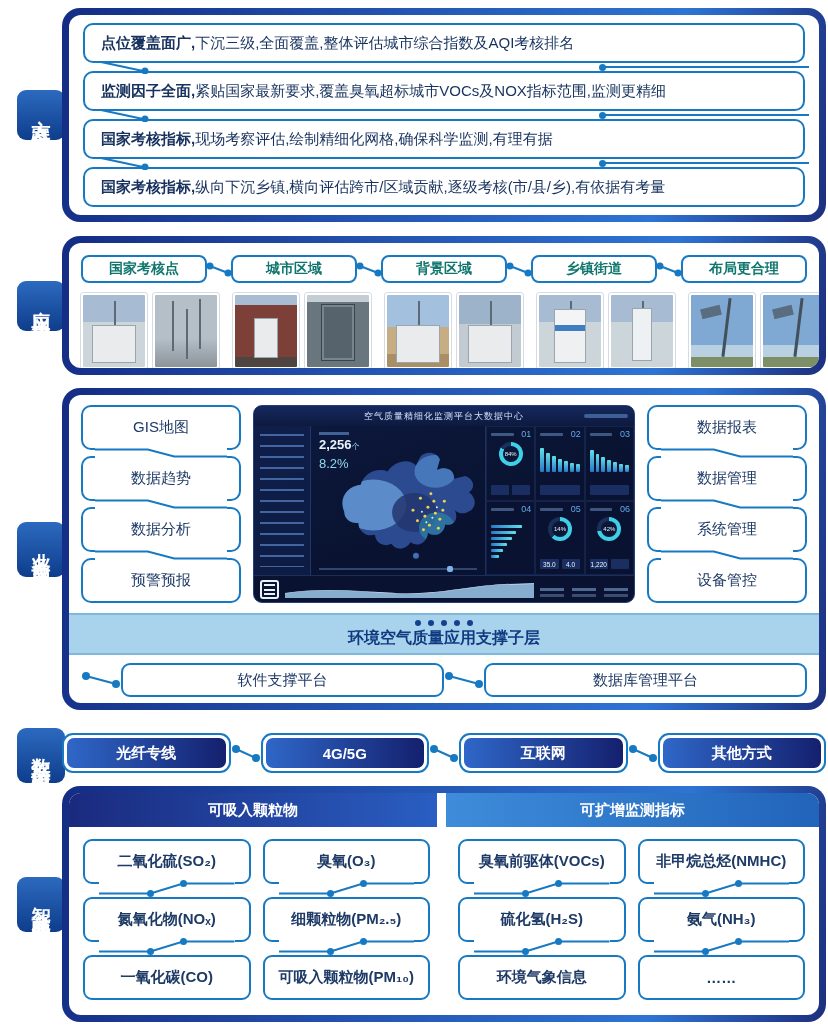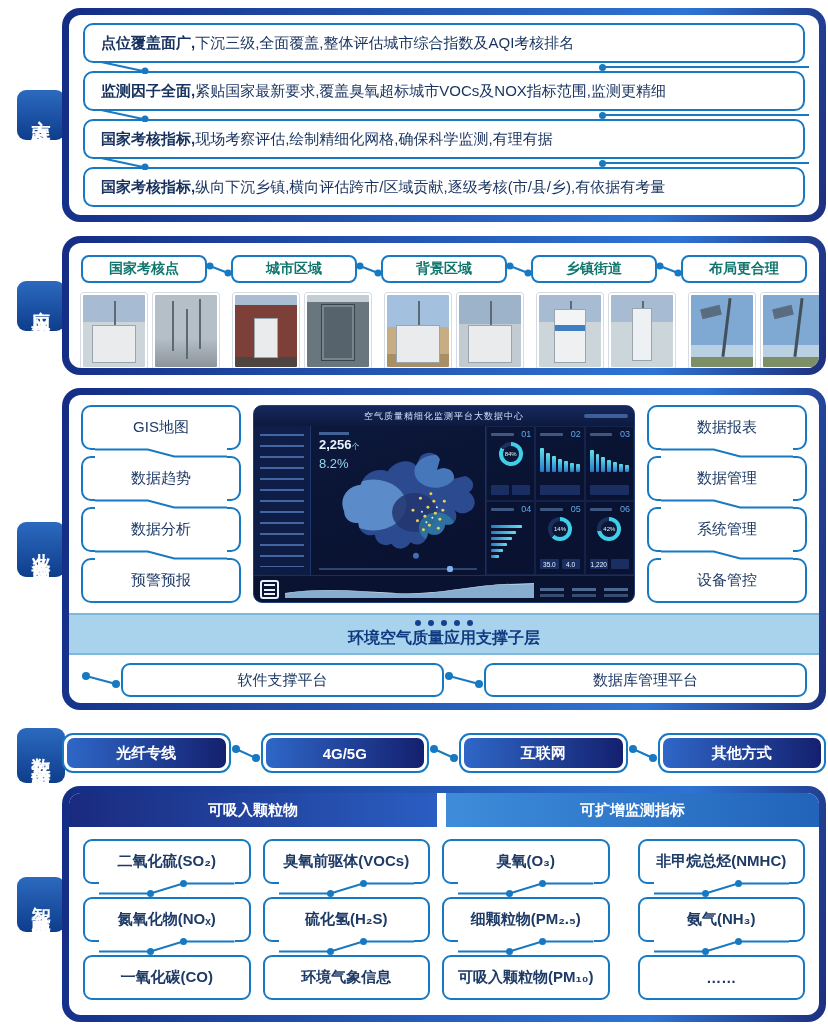--- a/index.html
+++ b/index.html
@@ -543,60 +543,60 @@
             </div>
           <div class="pjoint pj2">
               <svg viewBox="0 0 100 13" preserveAspectRatio="none">
                 <path d="M0,11.5 L38,11.5 L62,1.5 L100,1.5" fill="none" stroke="#1779c2" stroke-width="2" vector-effect="non-scaling-stroke"></path>
               </svg>
               <i class="d1"></i>
               <i class="d2"></i>
             </div>
         </div>
 
+        <div class="pcol gapafter">
+          <div class="pbox">臭氧(O₃)</div>
+          <div class="pbox">细颗粒物(PM₂.₅)</div>
+          <div class="pbox">可吸入颗粒物(PM₁₀)</div>
+          <div class="pjoint pj1">
+              <svg viewBox="0 0 100 13" preserveAspectRatio="none">
+                <path d="M0,11.5 L38,11.5 L62,1.5 L100,1.5" fill="none" stroke="#1779c2" stroke-width="2" vector-effect="non-scaling-stroke"></path>
+              </svg>
+              <i class="d1"></i>
+              <i class="d2"></i>
+            </div>
+          <div class="pjoint pj2">
+              <svg viewBox="0 0 100 13" preserveAspectRatio="none">
+                <path d="M0,11.5 L38,11.5 L62,1.5 L100,1.5" fill="none" stroke="#1779c2" stroke-width="2" vector-effect="non-scaling-stroke"></path>
+              </svg>
+              <i class="d1"></i>
+              <i class="d2"></i>
+            </div>
+        </div>
+
         <div class="pcol">
           <div class="pbox">臭氧前驱体(VOCs)</div>
           <div class="pbox">硫化氢(H₂S)</div>
           <div class="pbox">环境气象信息</div>
           <div class="pjoint pj1">
               <svg viewBox="0 0 100 13" preserveAspectRatio="none">
                 <path d="M0,11.5 L38,11.5 L62,1.5 L100,1.5" fill="none" stroke="#1779c2" stroke-width="2" vector-effect="non-scaling-stroke"></path>
               </svg>
               <i class="d1"></i>
               <i class="d2"></i>
             </div>
           <div class="pjoint pj2">
               <svg viewBox="0 0 100 13" preserveAspectRatio="none">
                 <path d="M0,11.5 L38,11.5 L62,1.5 L100,1.5" fill="none" stroke="#1779c2" stroke-width="2" vector-effect="non-scaling-stroke"></path>
               </svg>
               <i class="d1"></i>
               <i class="d2"></i>
             </div>
         </div>
 
-        <div class="pcol gapafter">
-          <div class="pbox">臭氧(O₃)</div>
-          <div class="pbox">细颗粒物(PM₂.₅)</div>
-          <div class="pbox">可吸入颗粒物(PM₁₀)</div>
-          <div class="pjoint pj1">
-              <svg viewBox="0 0 100 13" preserveAspectRatio="none">
-                <path d="M0,11.5 L38,11.5 L62,1.5 L100,1.5" fill="none" stroke="#1779c2" stroke-width="2" vector-effect="non-scaling-stroke"></path>
-              </svg>
-              <i class="d1"></i>
-              <i class="d2"></i>
-            </div>
-          <div class="pjoint pj2">
-              <svg viewBox="0 0 100 13" preserveAspectRatio="none">
-                <path d="M0,11.5 L38,11.5 L62,1.5 L100,1.5" fill="none" stroke="#1779c2" stroke-width="2" vector-effect="non-scaling-stroke"></path>
-              </svg>
-              <i class="d1"></i>
-              <i class="d2"></i>
-            </div>
-        </div>
-
         <div class="pcol">
           <div class="pbox">非甲烷总烃(NMHC)</div>
           <div class="pbox">氨气(NH₃)</div>
           <div class="pbox">……</div>
           <div class="pjoint pj1">
               <svg viewBox="0 0 100 13" preserveAspectRatio="none">
                 <path d="M0,11.5 L38,11.5 L62,1.5 L100,1.5" fill="none" stroke="#1779c2" stroke-width="2" vector-effect="non-scaling-stroke"></path>
               </svg>
               <i class="d1"></i>
               <i class="d2"></i>

